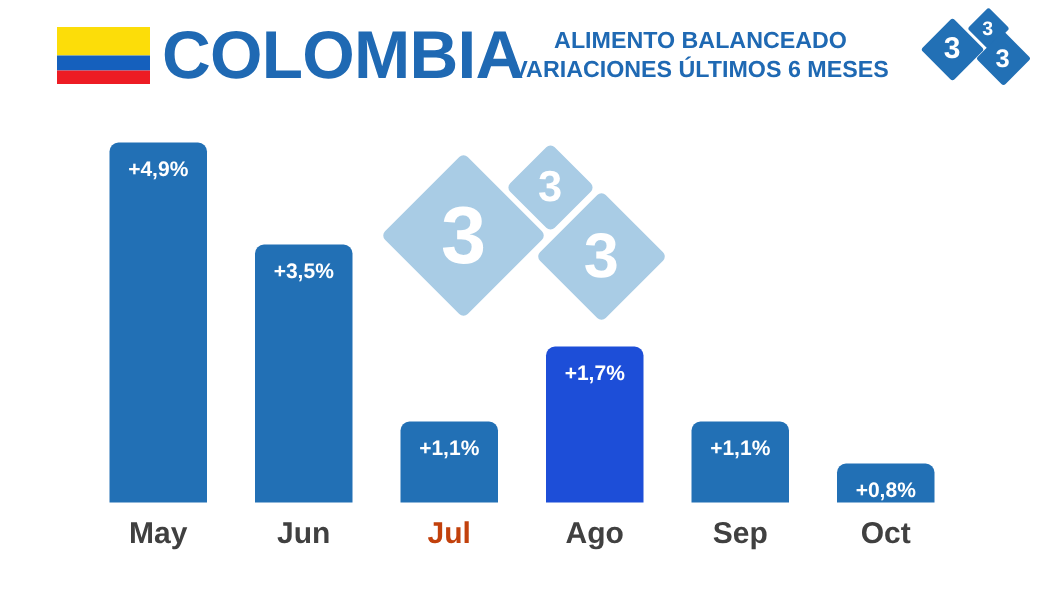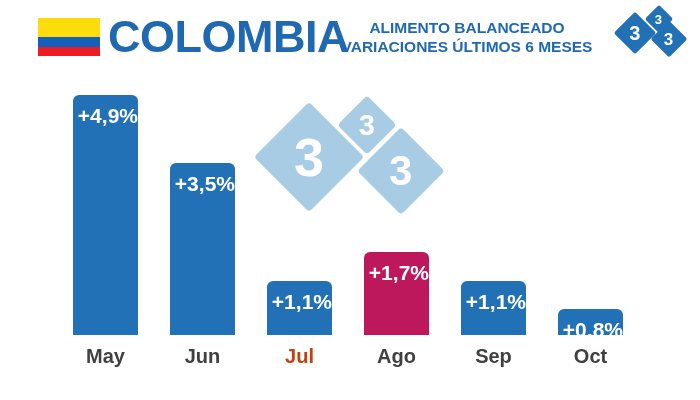--- a/index.html
+++ b/index.html
@@ -122,23 +122,23 @@
     width:65px;
     background:#2270B5;
     border-radius:6px 6px 0 0;
     box-sizing:border-box;
   }
   .bar-value{
     position:absolute;
     top:9px;
     left:0;
     width:65px;
-    text-align:right;
+    text-align:center;
     color:#ffffff;
-    font-size:21px;
+    font-size:14px;
     font-weight:bold;
     white-space:nowrap;
   }
   .bar-label{
     position:absolute;
     top:10px;           
     left:-8px;
     width:81px;
     text-align:center;
     color:#404040;
@@ -206,21 +206,21 @@
         </div>
         <div class="bar-label" style="color: rgb(64, 64, 64);">Jun</div>
       </div>
       <div class="bar-group" style="left: 267px;">
         <div class="bar" style="height: 54px; background: rgb(34, 112, 181);">
           <div class="bar-value">+1,1%</div>
         </div>
         <div class="bar-label" style="color: #c2410c;">Jul</div>
       </div>
       <div class="bar-group" style="left: 364px;">
-        <div class="bar" style="height: 83px; background: #be185d;">
+        <div class="bar" style="height: 104px; background: #1d4ed8;">
           <div class="bar-value">+1,7%</div>
         </div>
         <div class="bar-label" style="color: rgb(64, 64, 64);">Ago</div>
       </div>
       <div class="bar-group" style="left: 461px;">
         <div class="bar" style="height: 54px; background: rgb(34, 112, 181);">
           <div class="bar-value">+1,1%</div>
         </div>
         <div class="bar-label" style="color: rgb(64, 64, 64);">Sep</div>
       </div>

